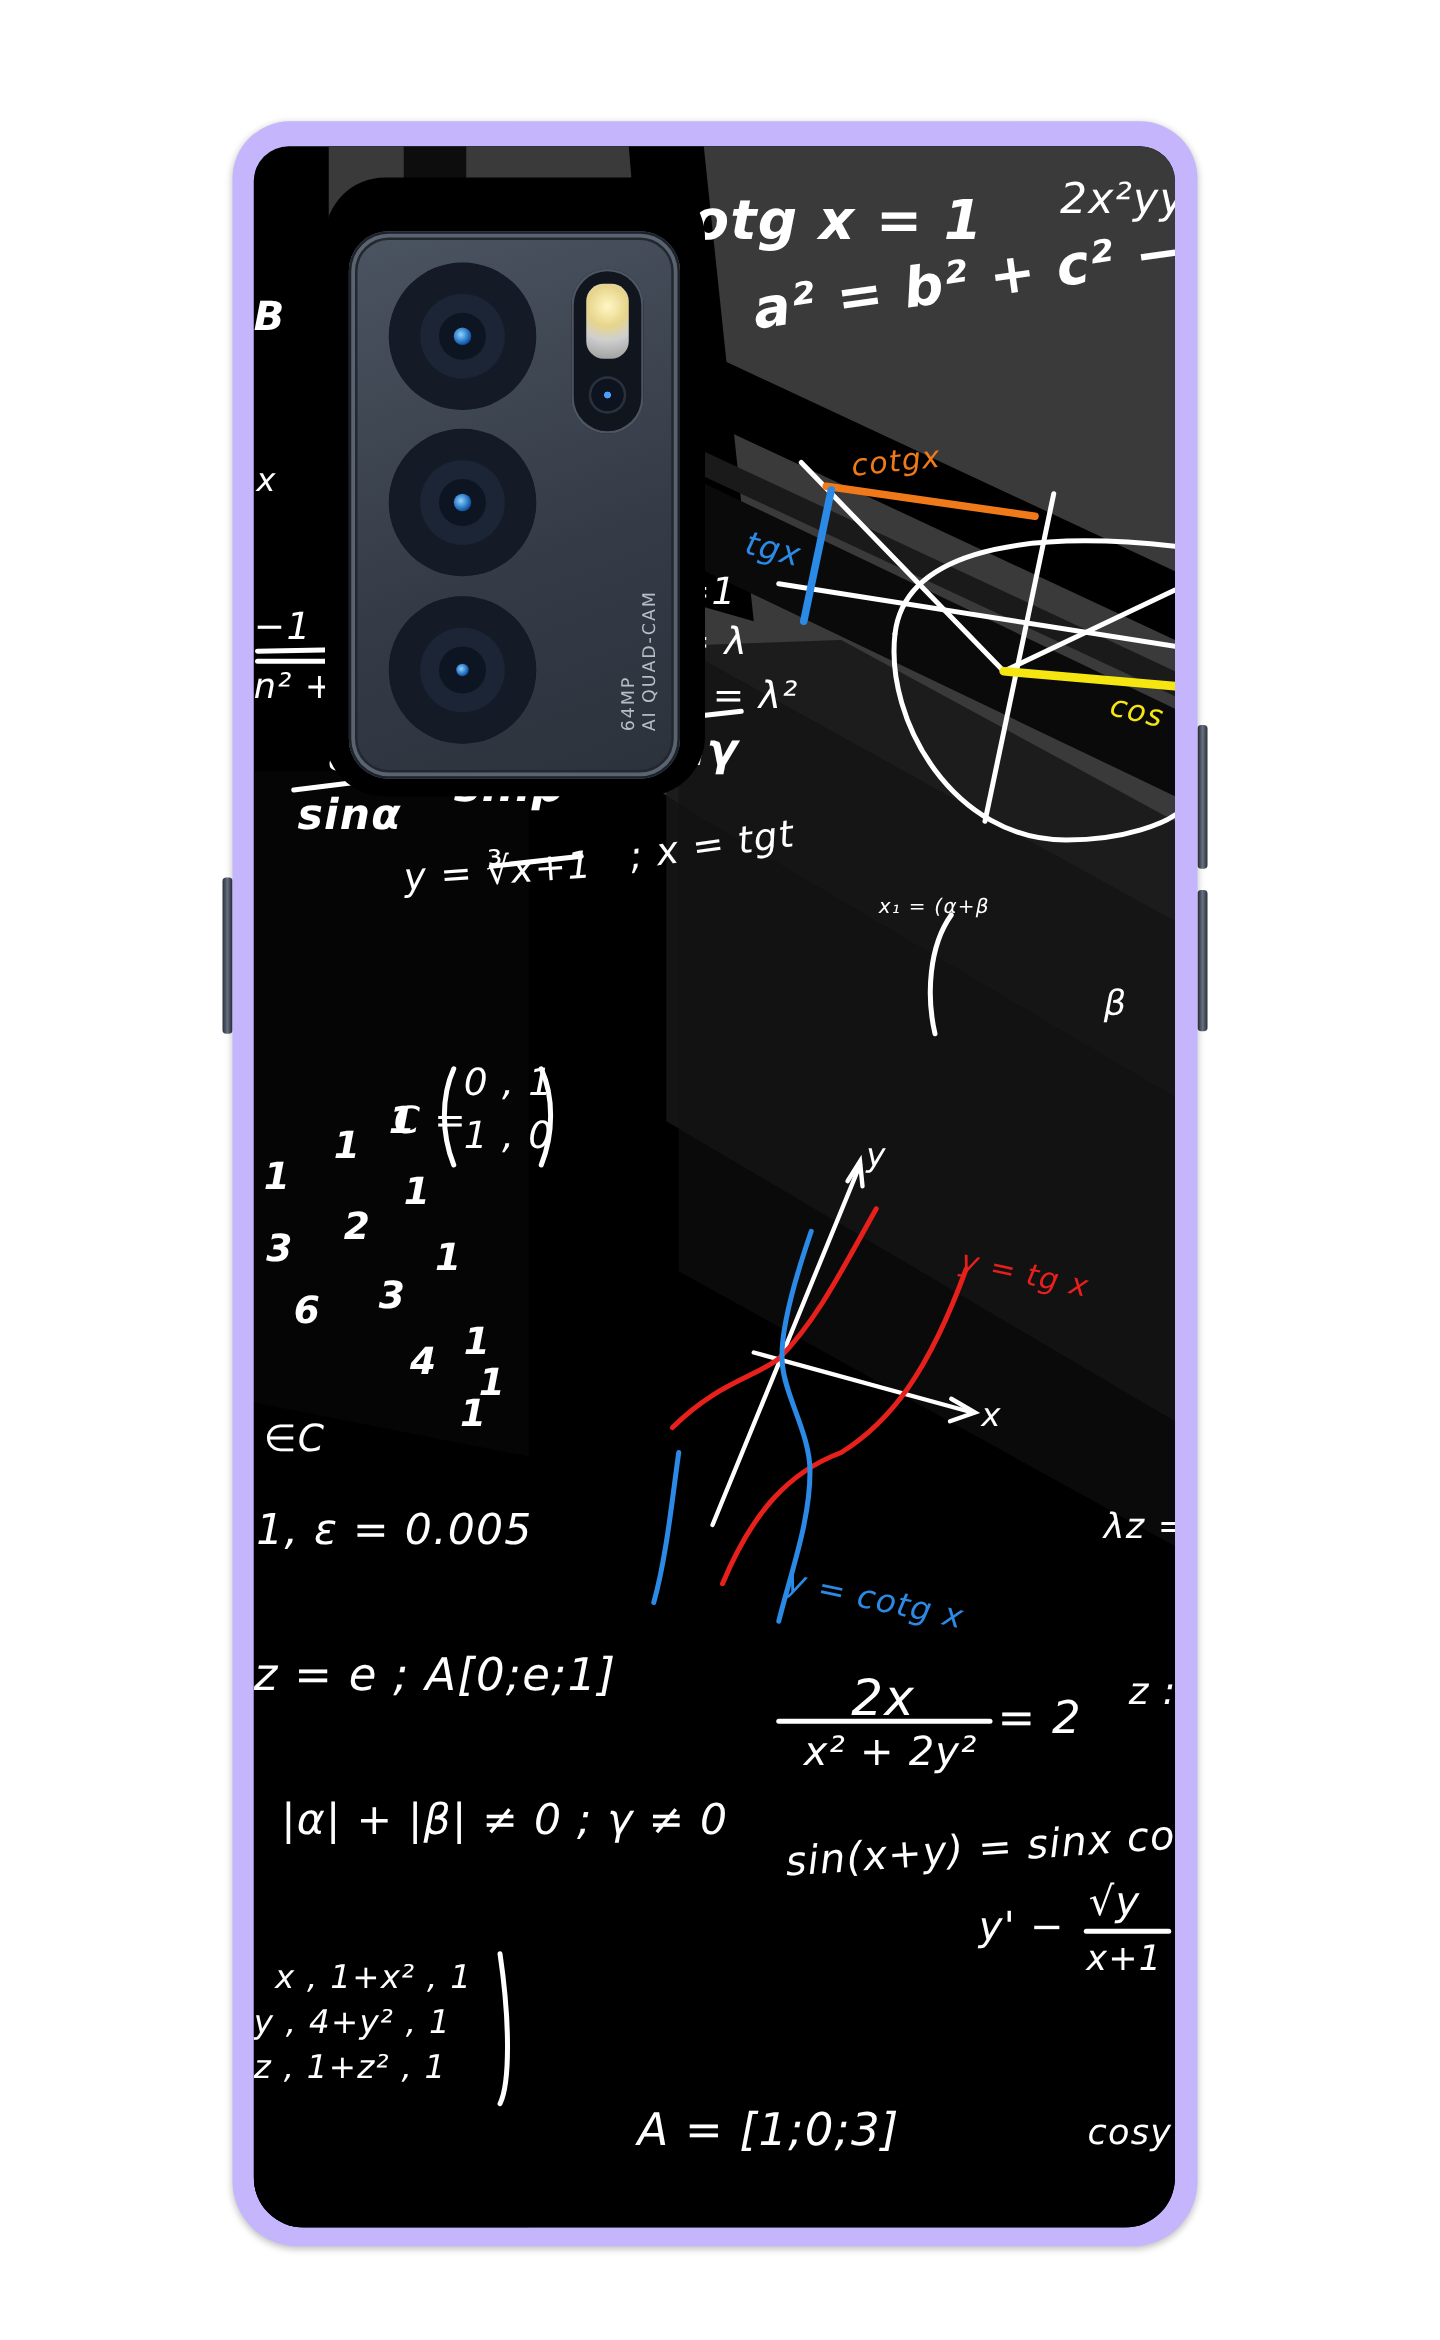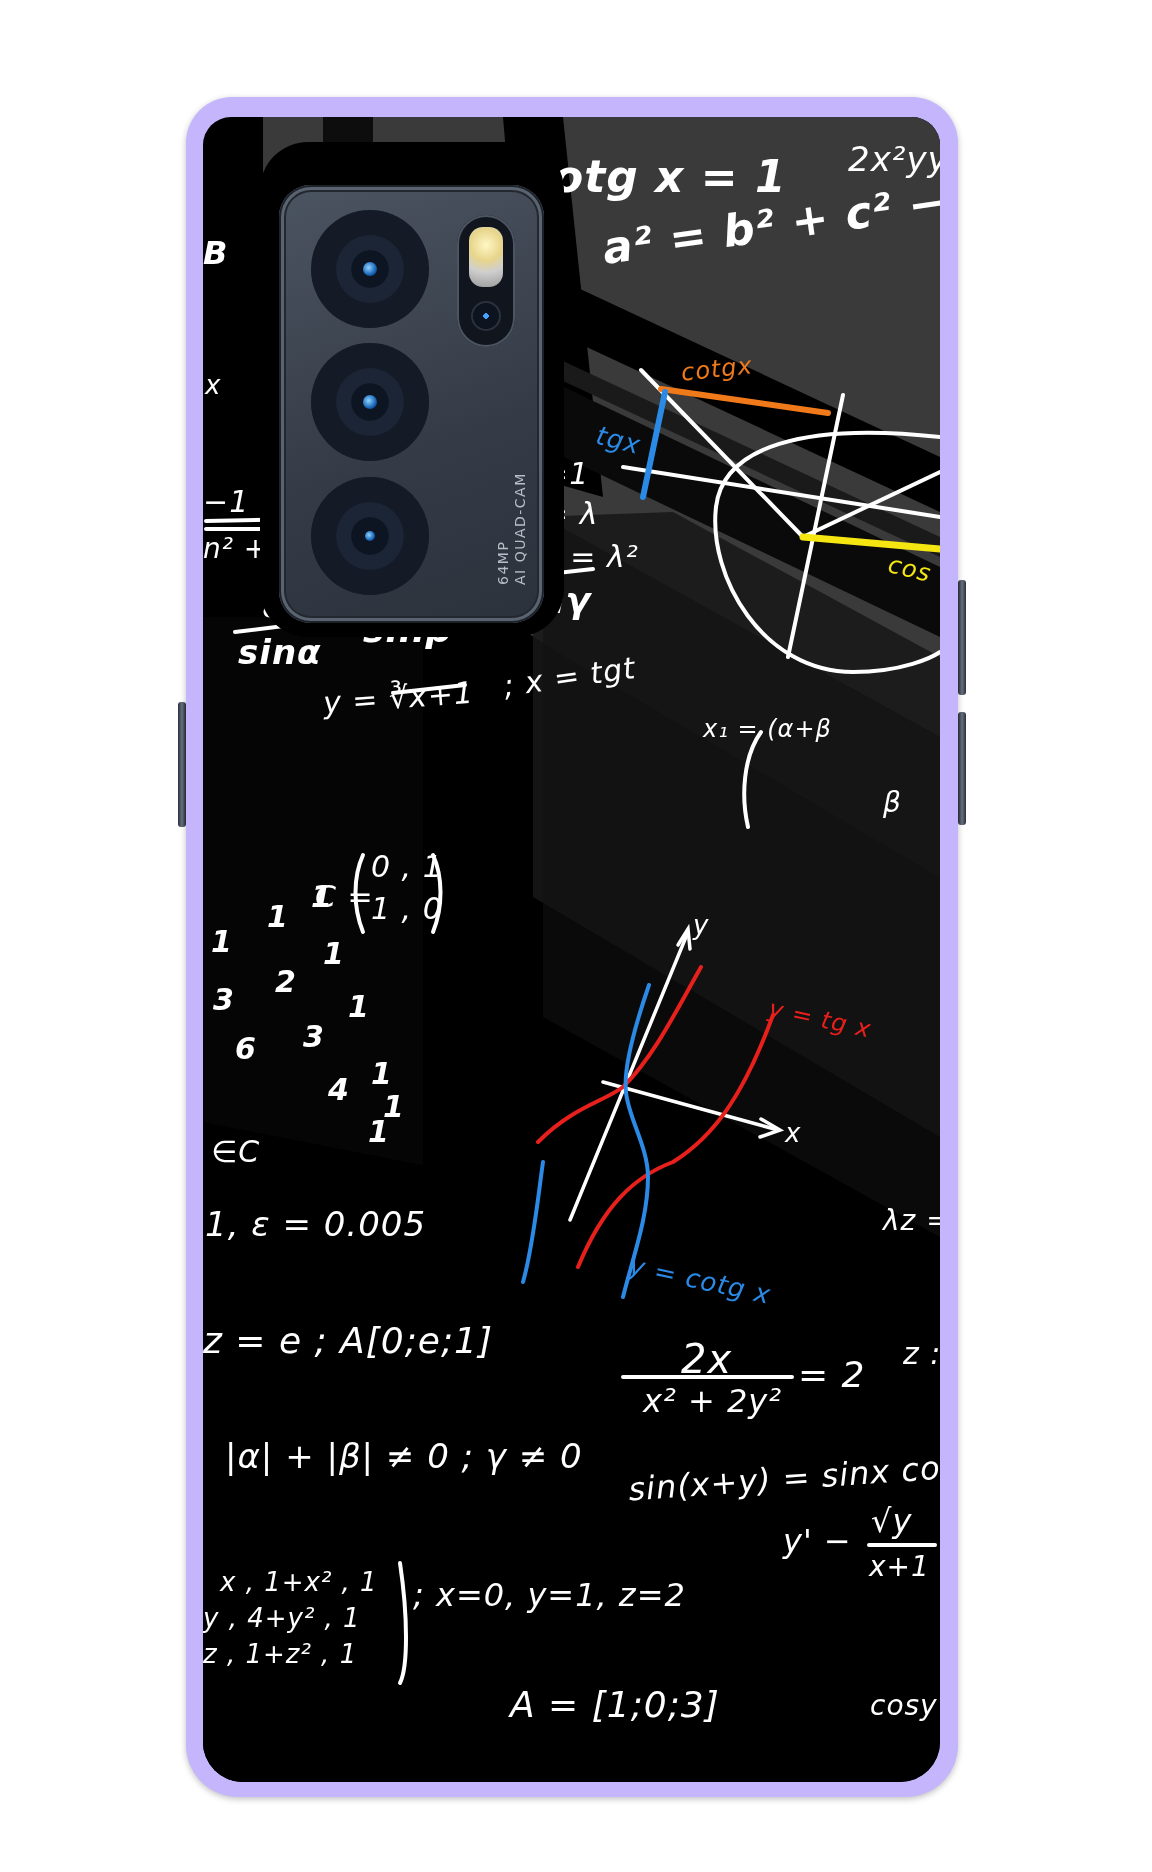--- a/index.html
+++ b/index.html
@@ -119,21 +119,21 @@
     <span class="eq big" style="left:35px; top:518px; font-size:34px;">sinα</span>
     <span class="eq big" style="left:120px; top:485px; font-size:36px;">=</span>
     <span class="eq big" style="left:190px; top:438px; font-size:40px;">b</span>
     <span class="eq big" style="left:160px; top:495px; font-size:36px;">sinβ</span>
     <span class="eq big" style="left:265px; top:462px; font-size:36px;">=</span>
     <span class="eq big" style="left:330px; top:415px; font-size:38px;">c</span>
     <span class="eq big" style="left:300px; top:466px; font-size:36px;">sinγ</span>
 
     <span class="eq" style="left:120px; top:566px; font-size:30px; transform:rotate(-4deg);">y = ∛x+1</span>
     <span class="eq" style="left:300px; top:545px; font-size:30px; transform:rotate(-8deg);">; x = tgt</span>
-    <span class="eq" style="left:500px; top:600px; font-size:24px;font-style:italic;">x₁ = (α+β</span>
+    <span class="eq" style="left:500px; top:600px; font-size:16px;font-style:italic;">x₁ = (α+β</span>
     <span class="eq" style="left:680px; top:672px; font-size:28px;">β</span>
 
     <span class="eq" style="left:112px; top:765px; font-size:30px;">C =</span>
     <span class="eq" style="left:168px; top:735px; font-size:30px;">0 , 1</span>
     <span class="eq" style="left:168px; top:777px; font-size:30px;">1 , 0</span>
 
     <span class="eq big" style="left:8px; top:810px; font-size:30px;">1</span>
     <span class="eq big" style="left:64px; top:785px; font-size:30px;">1</span>
     <span class="eq big" style="left:108px; top:765px; font-size:30px;">1</span>
     <span class="eq big" style="left:120px; top:822px; font-size:30px;">1</span>
@@ -165,21 +165,20 @@
     <span class="eq" style="left:440px; top:1268px; font-size:32px;">x² + 2y²</span>
     <span class="eq" style="left:595px; top:1240px; font-size:36px;">= 2</span>
     <span class="eq" style="left:700px; top:1222px; font-size:30px;">z :</span>
 
     <span class="eq" style="left:22px; top:1322px; font-size:34px;">|α| + |β| ≠ 0 ; γ ≠ 0</span>
     <span class="eq" style="left:425px; top:1345px; font-size:32px; transform:rotate(-4deg);">sin(x+y) = sinx cos</span>
 
     <span class="eq" style="left:0px; top:1452px; font-size:26px;margin-left:17px;">x , 1+x² , 1</span>
     <span class="eq" style="left:0px; top:1488px; font-size:26px;">y , 4+y² , 1</span>
     <span class="eq" style="left:0px; top:1524px; font-size:26px;">z , 1+z² , 1</span>
-    <span class="eq" style="left:210px; top:1462px; font-size:32px;">; x=0, y=1, z=2</span>
 
     <span class="eq" style="left:580px; top:1408px; font-size:32px;">y' −</span>
     <span class="eq" style="left:668px; top:1388px; font-size:32px;">√y</span>
     <span class="eq" style="left:666px; top:1436px; font-size:28px;">x+1</span>
 
     <span class="eq" style="left:307px; top:1570px; font-size:36px;text-align:right;">A = [1;0;3]</span>
     <span class="eq" style="left:667px; top:1575px; font-size:28px;">cosy</span>
 
     <div class="camera-surround">
       <div class="camera">

